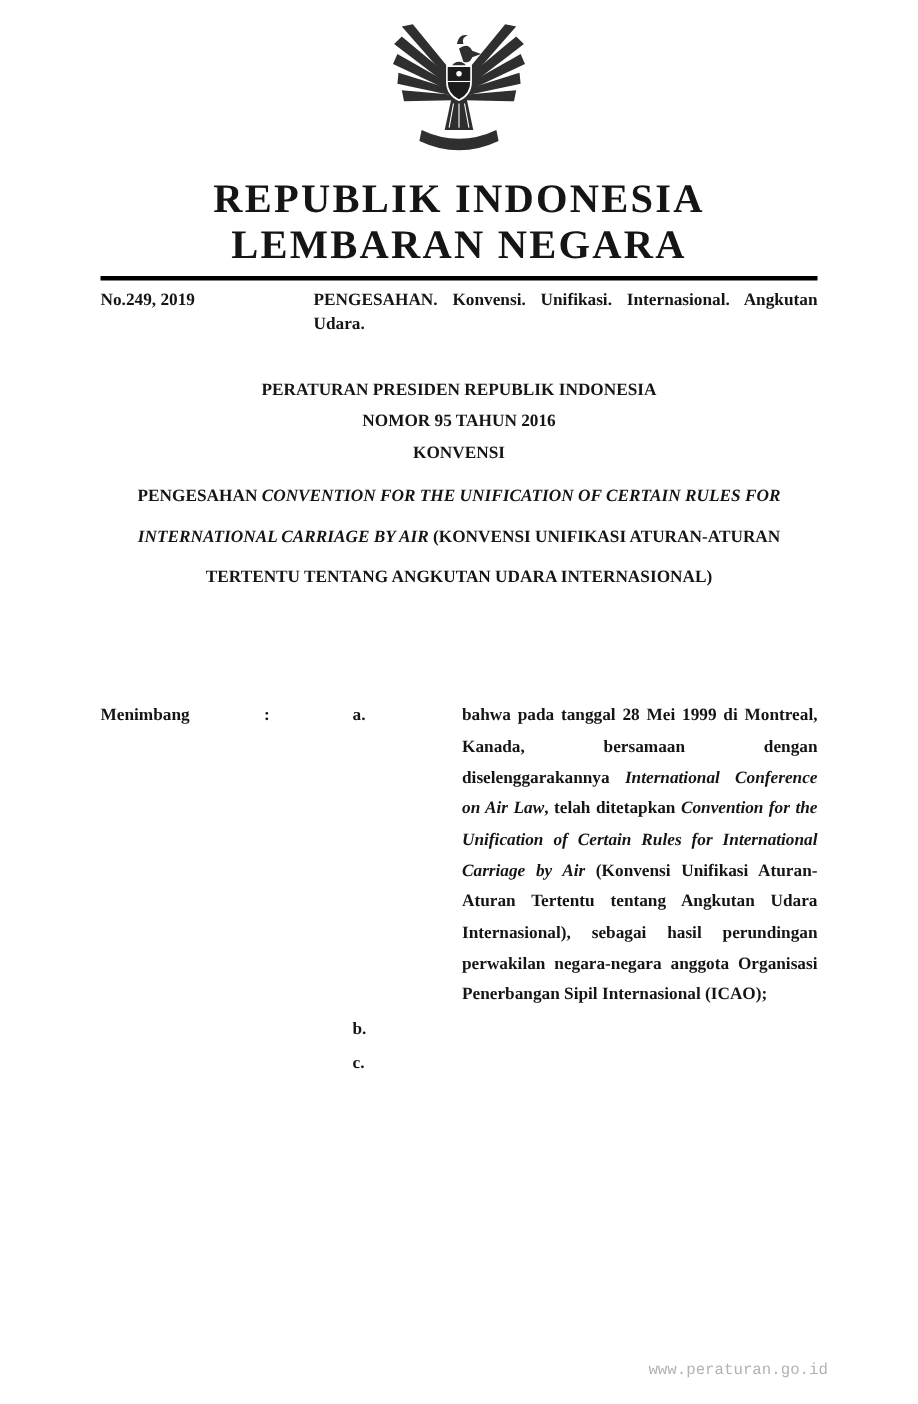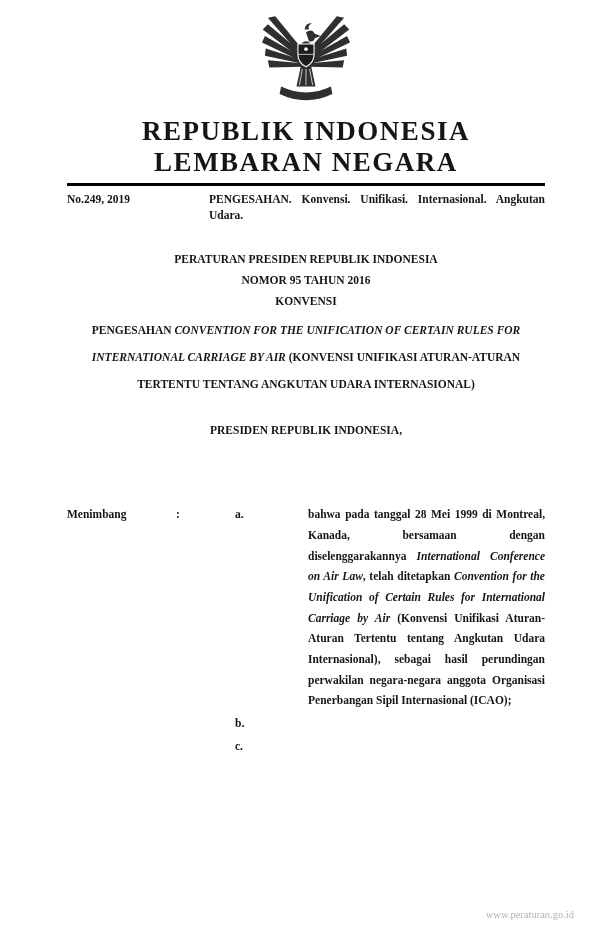--- a/index.html
+++ b/index.html
@@ -37,22 +37,22 @@
     margin-top:68px; font-size:11.5px; font-weight:700;
     line-height:1.8;
   }
   .c-row { display:flex; margin-bottom:2px;gap:36px; }
   .c-label  { width:73px; flex:none; }
   .c-colon  { width:23px; flex:none; }
   .c-letter { width:37px; flex:none; }
   .c-text   { flex:1; text-align:justify; }
 
   .watermark {
-    position:absolute; right:38px; bottom:16px;
-    font-family:Liberation Serif, serif;
+    position:absolute; right:60px; bottom:16px;
+    font-family:Liberation Mono, monospace;
     font-size:10.5px; color:#b3b3b3; font-weight:400;
   }
 </style>
 </head>
 <body>
 
 <div class="page">
 
   <div class="emblem-wrap">
     <svg width="88" height="96" viewBox="0 0 120 130" aria-hidden="true">
@@ -92,21 +92,20 @@
   <div class="gazette-row">
     <div class="gazette-no">No.249, 2019</div>
     <div class="gazette-subject">PENGESAHAN. Konvensi. Unifikasi. Internasional. Angkutan Udara.</div>
   </div>
 
   <div class="heading">
     <div class="h1line">PERATURAN PRESIDEN REPUBLIK INDONESIA</div>
     <div class="h2line">NOMOR 95 TAHUN 2016</div>
     <div class="h3line">KONVENSI</div>
     <div class="h-subject"><span>PENGESAHAN </span><span style="font-style: italic;">CONVENTION FOR THE UNIFICATION OF CERTAIN RULES FOR INTERNATIONAL CARRIAGE BY AIR</span><span> (KONVENSI UNIFIKASI ATURAN-ATURAN TERTENTU TENTANG ANGKUTAN UDARA INTERNASIONAL)</span></div>
-    <div class="authority">PRESIDEN REPUBLIK INDONESIA,</div>
   </div>
 
   <div class="consider">
     <div class="c-row">
       <span class="c-label">Menimbang</span>
       <span class="c-colon">:</span>
       <span class="c-letter">a.</span>
       <span class="c-text"><span>bahwa pada tanggal 28 Mei 1999 di Montreal, Kanada, bersamaan dengan diselenggarakannya </span><span style="font-style: italic;">International Conference on Air Law</span><span>, telah ditetapkan </span><span style="font-style: italic;">Convention for the Unification of Certain Rules for International Carriage by Air</span><span> (Konvensi Unifikasi Aturan-Aturan Tertentu tentang Angkutan Udara Internasional), sebagai hasil perundingan perwakilan negara-negara anggota Organisasi Penerbangan Sipil Internasional (ICAO);</span></span>
     </div>
     <div class="c-row">

